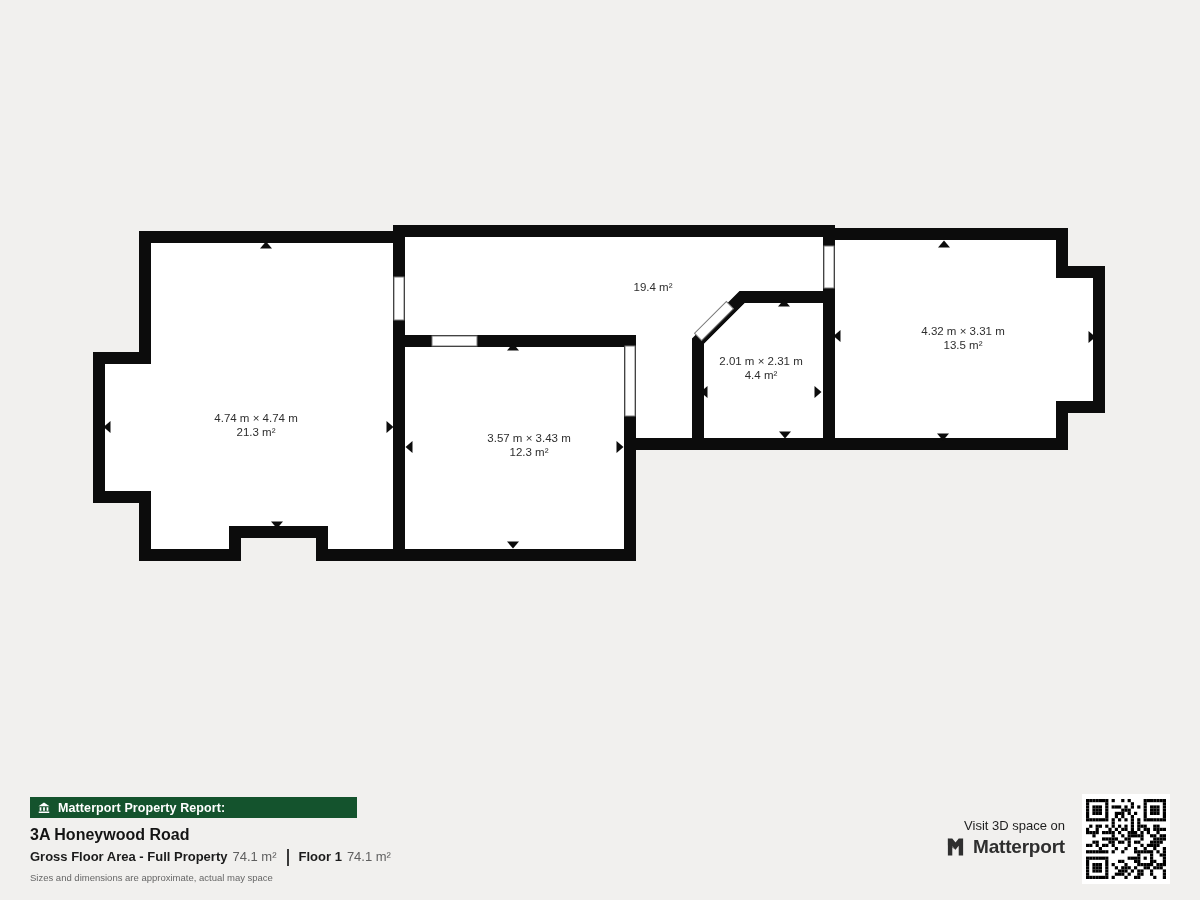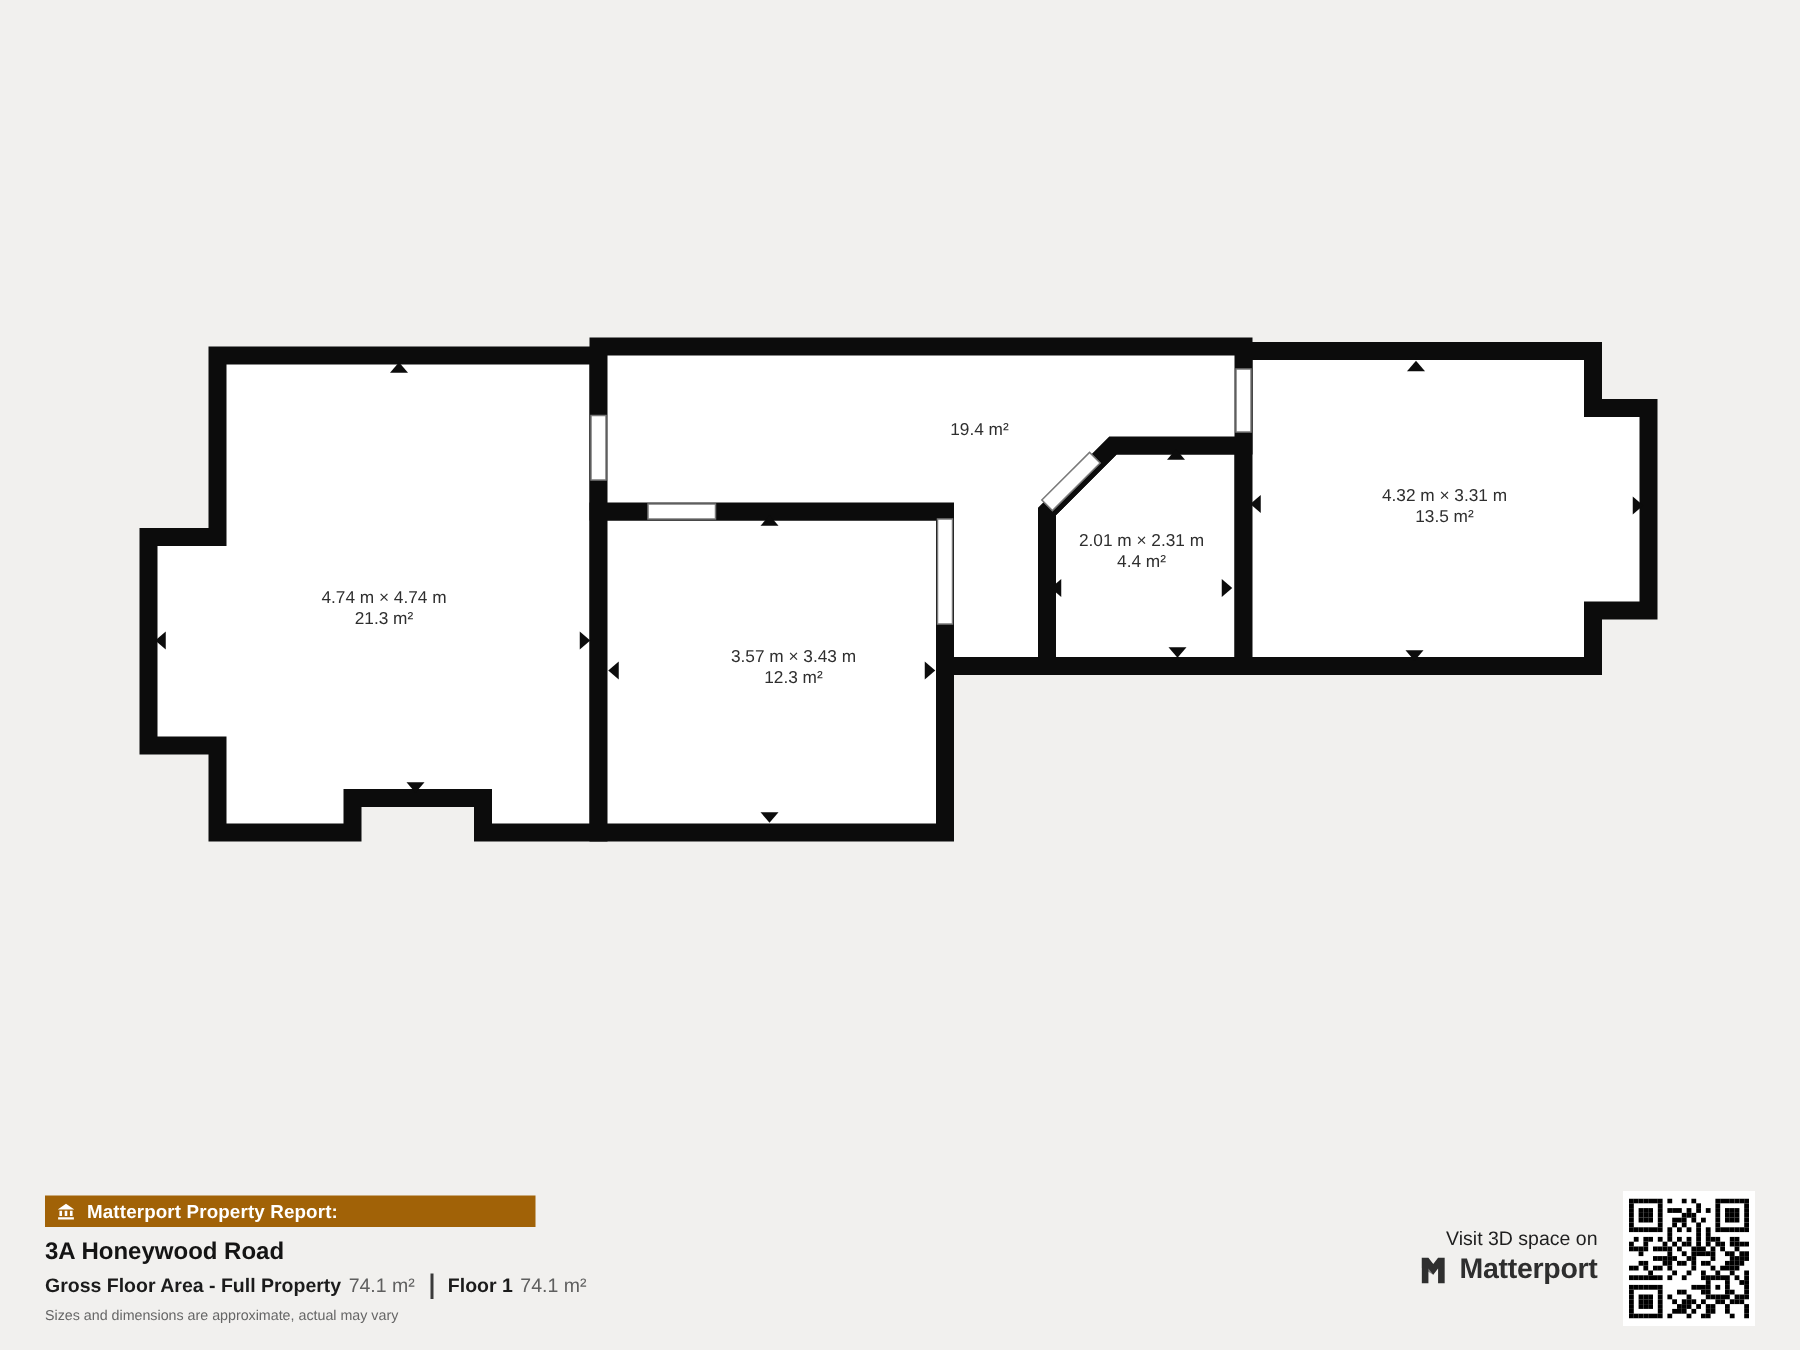--- a/index.html
+++ b/index.html
@@ -11,21 +11,21 @@
   
   .room{fill:#ffffff;stroke:#0c0c0c;stroke-width:12;stroke-linejoin:miter;}
   .opening{fill:#ffffff;stroke:#7a7a7a;stroke-width:1;}
   .dim-arrow{fill:#0c0c0c;}
 
   .rlabel{position:absolute;transform:translateX(-50%);text-align:center;
           font-size:11.5px;line-height:14px;color:#2e2e2e;white-space:nowrap;}
 
   
   .report-bar{position:absolute;left:30px;top:797px;width:327px;height:21px;
-              background:#a16207;display:flex;align-items:center;padding-left:7px;
+              background:#14532d;display:flex;align-items:center;padding-left:7px;
               box-sizing:border-box;}
   .report-bar svg{width:14px;height:14px;margin-right:7px;flex:0 0 auto;}
   .report-bar span{color:#ffffff;font-weight:700;font-size:12.5px;letter-spacing:.1px;}
   .address{position:absolute;left:30px;top:826px;font-size:16px;font-weight:700;color:#141414;}
   .area-line{position:absolute;left:30px;top:849px;display:flex;
              font-size:13px;color:#5f5f5f;}
   .area-line b{color:#1b1b1b;font-weight:700;}
   .area-line .val{margin-left:5px;}
   .area-line .divider{display:inline-block;width:2px;height:17px;background:#3a3a3a;
                       margin:0 10px;}
@@ -78,21 +78,21 @@
       <path class="dim-arrow" d="M707.5 386 L707.5 398 L700.5 392 Z"></path>
       <path class="dim-arrow" d="M814.5 386 L814.5 398 L821.5 392 Z"></path>
 
       <path class="dim-arrow" d="M938 247.5 L950 247.5 L944 240.5 Z"></path>
       <path class="dim-arrow" d="M937 433.5 L949 433.5 L943 440.5 Z"></path>
       <path class="dim-arrow" d="M840.5 330 L840.5 342 L833.5 336 Z"></path>
       <path class="dim-arrow" d="M1088.5 331 L1088.5 343 L1095.5 337 Z"></path>
     </g>
   </svg>
 
-  <div class="rlabel" style="left:256px;top:392px;">
+  <div class="rlabel" style="left:256px;top:411px;">
     <div>4.74 m × 4.74 m</div>
     <div>21.3 m²</div>
   </div>
   <div class="rlabel" style="left:653px;top:280px;">
     <div>19.4 m²</div>
   </div>
   <div class="rlabel" style="left:513px;top:431px;margin-left:16px;">
     <div>3.57 m × 3.43 m</div>
     <div>12.3 m²</div>
   </div>
@@ -112,21 +112,21 @@
     <span>Matterport Property Report:</span>
   </div>
   <div class="address">3A Honeywood Road</div>
   <div class="area-line">
     <b>Gross Floor Area - Full Property</b>
     <span class="val">74.1 m²</span>
     <span class="divider"></span>
     <b>Floor 1</b>
     <span class="val">74.1 m²</span>
   </div>
-  <div class="disclaimer">Sizes and dimensions are approximate, actual may vary</div>
+  <div class="disclaimer">Sizes and dimensions are approximate, actual may space</div>
 
   <div class="visit">Visit 3D space on</div>
   <div class="brand">
     <svg viewBox="0 0 24 26">
       <path fill="#8a8a8a" d="M3 3 L12 7.8 L12 16.3 L3 11 Z"></path>
       <path fill="#2f2f2f" d="M3 3 h5.2 L12 7.8 L15.8 3 H21 v20 h-5.2 V11.5 L12 16.3 L8.2 11.5 V23 H3 Z"></path>
     </svg>
     <span>Matterport</span>
   </div>
   <div class="qr-box">

